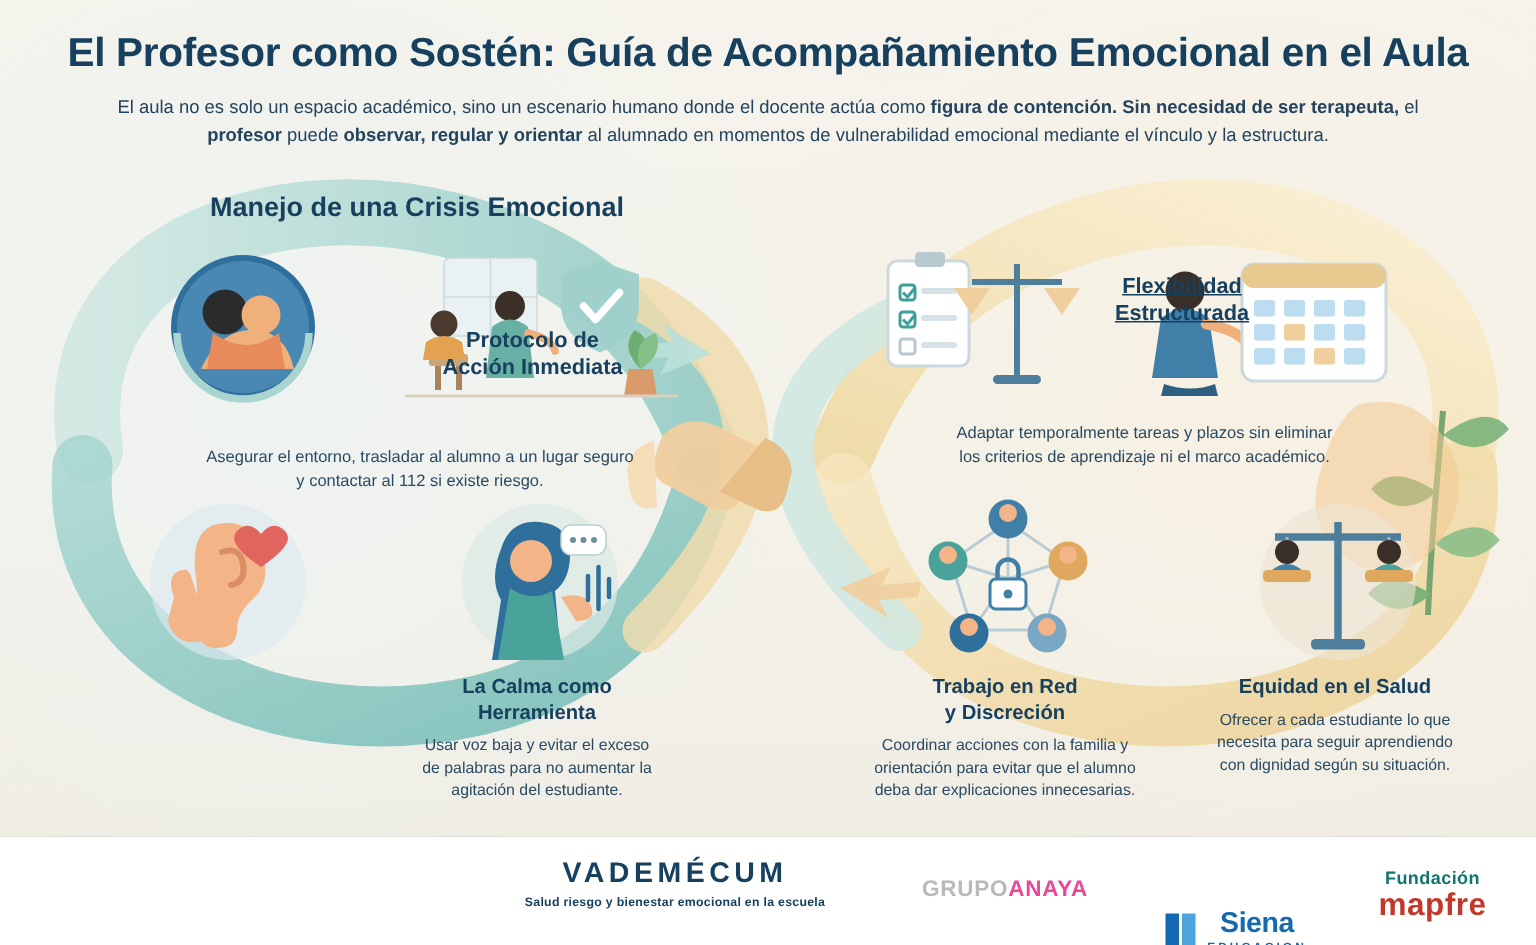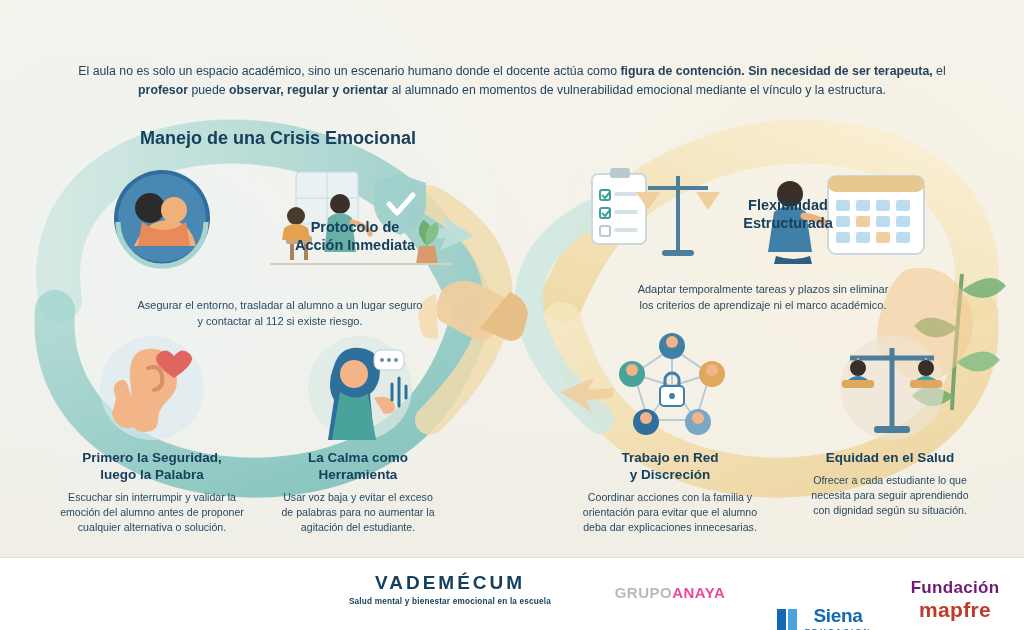--- a/index.html
+++ b/index.html
@@ -59,21 +59,21 @@
     background:#ffffff;border-top:1px solid #e4e1d8;
   }
   .brand{position:absolute;text-align:center;}
   .vade-name{font-size:19px;font-weight:bold;letter-spacing:3px;color:#16405e;}
   .vade-sub{font-size:8.2px;font-weight:bold;color:#16405e;letter-spacing:.2px;margin-top:3px;}
   .anaya{font-size:15px;letter-spacing:.5px;}
   .anaya .g{color:#b9b9b9;font-weight:bold;}
   .anaya .a{color:#ec4899;font-weight:bold;}
   .siena-name{font-size:19px;font-weight:bold;color:#1569b0;letter-spacing:-.3px;}
   .siena-sub{font-size:8px;font-weight:bold;color:#1569b0;letter-spacing:2px;}
-  .mapfre-1{font-size:17px;font-weight:bold;color:#701a75;letter-spacing:.3px;}
+  .mapfre-1{font-size:12px;font-weight:bold;color:#0f766e;letter-spacing:.3px;}
   .mapfre-2{font-size:21px;font-weight:bold;color:#c0392b;letter-spacing:.3px;}
 </style>
 </head>
 <body>
 
 <div class="page">
 
   <svg class="ribbons" width="1024" height="630" viewBox="0 0 1024 630">
     <defs>
       <linearGradient id="gTeal" x1="0" y1="0" x2="1" y2="1">
@@ -116,20 +116,21 @@
       <path d="M0 160 C 2 110, 6 70, 10 24" stroke="#6aa06b" stroke-width="4" fill="none"></path>
       <path d="M10 40 q30 -22 44 -4 q-20 22 -44 4z" fill="#7cb47a"></path>
       <path d="M6 78 q-30 -20 -44 -2 q20 22 44 2z" fill="#68a568"></path>
       <path d="M4 112 q30 -20 44 -2 q-20 22 -44 2z" fill="#8cc089"></path>
       <path d="M2 146 q-28 -18 -42 0 q20 20 42 0z" fill="#74ad72"></path>
     </g>
 
     <path d="M905 270 q40 -10 60 26 q18 34 -6 66 q-26 32 -58 12 q-34 -22 -20 -62 q8 -30 24 -42z" fill="#f2c98f" opacity="0.55"></path>
   </svg>
 
+  <div class="title">El Profesor como Sostén: Guía de Acompañamiento Emocional en el Aula</div>
   <div class="subtitle">
     El aula no es solo un espacio académico, sino un escenario humano donde el docente actúa como <b>figura de contención. Sin necesidad de ser terapeuta,</b> el <b>profesor</b> puede <b>observar, regular y orientar</b> al alumnado en momentos de vulnerabilidad emocional mediante el vínculo y la estructura.
   </div>
 
   <div class="sec-head" id="sec-left">Manejo de una Crisis Emocional</div>
 
   <div class="topcard" style="left:100px;top:160px;width:360px;height:150px;">
     <svg width="360" height="120" viewBox="0 0 360 120">
 
       <circle cx="62" cy="58" r="48" fill="#2e6f9e"></circle>
@@ -204,32 +205,28 @@
         <rect x="258" y="56" width="14" height="11" rx="2"></rect>
           <rect x="278" y="56" width="14" height="11" rx="2" fill="#f0cf9f"></rect>
         <rect x="298" y="56" width="14" height="11" rx="2"></rect>
           <rect x="318" y="56" width="14" height="11" rx="2"></rect>
         <rect x="258" y="72" width="14" height="11" rx="2"></rect>
           <rect x="278" y="72" width="14" height="11" rx="2"></rect>
         <rect x="298" y="72" width="14" height="11" rx="2" fill="#f0cf9f"></rect>
           <rect x="318" y="72" width="14" height="11" rx="2"></rect>
       </g>
     </svg>
-    <div class="heading" style="position:absolute;left:120px;top:36px;width:180px;">
+    <div class="heading" style="position:absolute;left:120px;top:22px;width:180px;text-decoration:underline;">
       Flexibilidad<br>Estructurada
     </div>
     <div class="body" style="position:absolute;left:0px;top:122px;width:370px;">
       Adaptar temporalmente tareas y plazos sin eliminar<br>los criterios de aprendizaje ni el marco académico.
     </div>
   </div>
 
-  <div class="item" style="left:52px;top:450px;">
-    <div class="h">Primero la Seguridad,<br>luego la Palabra</div>
-    <div class="p">Escuchar sin interrumpir y validar la<br>emoción del alumno antes de proponer<br>cualquier alternativa o solución.</div>
-  </div>
   <svg style="position:absolute;left:88px;top:332px;" width="128" height="112" viewBox="0 0 128 112">
     <circle cx="64" cy="56" r="52" fill="#dce9ef" opacity="0.65"></circle>
     <path d="M54 18 q24 -6 32 16 q8 22 -6 34 q-10 9 -10 20 q0 12 -14 12 q-12 0 -12 -14 q0 -26 -2 -38 q-2 -24 12 -30z" fill="#f3b487"></path>
     <path d="M60 36 q12 -4 14 8 q2 12 -8 14" fill="none" stroke="#d98f63" stroke-width="4" stroke-linecap="round"></path>
     <path d="M28 66 q-6 -16 6 -18 q4 -1 6 6 l4 12 q2 -16 10 -14 q6 2 4 16 l-2 14 q-2 14 -16 14 q-12 0 -16 -14z" fill="#f3b487"></path>
     <path d="M86 24 q8 -10 16 -2 q8 8 -16 24 q-24 -16 -16 -24 q8 -8 16 2z" fill="#e0655f"></path>
   </svg>
 
   <div class="item" style="left:258px;top:450px;">
     <div class="h">La Calma como<br>Herramienta</div>
@@ -291,21 +288,21 @@
     <rect x="82" y="48" width="32" height="8" rx="3" fill="#e0a85f"></rect>
     <circle cx="30" cy="36" r="8" fill="#3a2f28"></circle>
     <path d="M20 48 q10 -8 20 0 z" fill="#3f7fa8"></path>
     <circle cx="98" cy="36" r="8" fill="#3a2f28"></circle>
     <path d="M88 48 q10 -8 20 0 z" fill="#4aa39a"></path>
   </svg>
 
   <div class="footer">
     <div class="brand" style="left:330px;top:14px;width:240px;">
       <div class="vade-name">VADEMÉCUM</div>
-      <div class="vade-sub">Salud mental y bienestar emocional en la escuela</div>
+      <div class="vade-sub">Salud riesgo y bienestar emocional en la escuela</div>
     </div>
     <div class="brand anaya" style="left:600px;top:26px;width:140px;">
       <span class="g">GRUPO</span><span class="a">ANAYA</span>
     </div>
     <div class="brand" style="left:748px;top:16px;width:150px;margin-top:31px;">
       <div style="display:flex;align-items:center;justify-content:center;gap:6px;">
         <svg width="24" height="30" viewBox="0 0 24 30">
           <path d="M2 3 h9 v24 h-9z" fill="#1569b0"></path>
           <path d="M13 3 h9 v24 h-9z" fill="#4ca3dd"></path>
         </svg>

